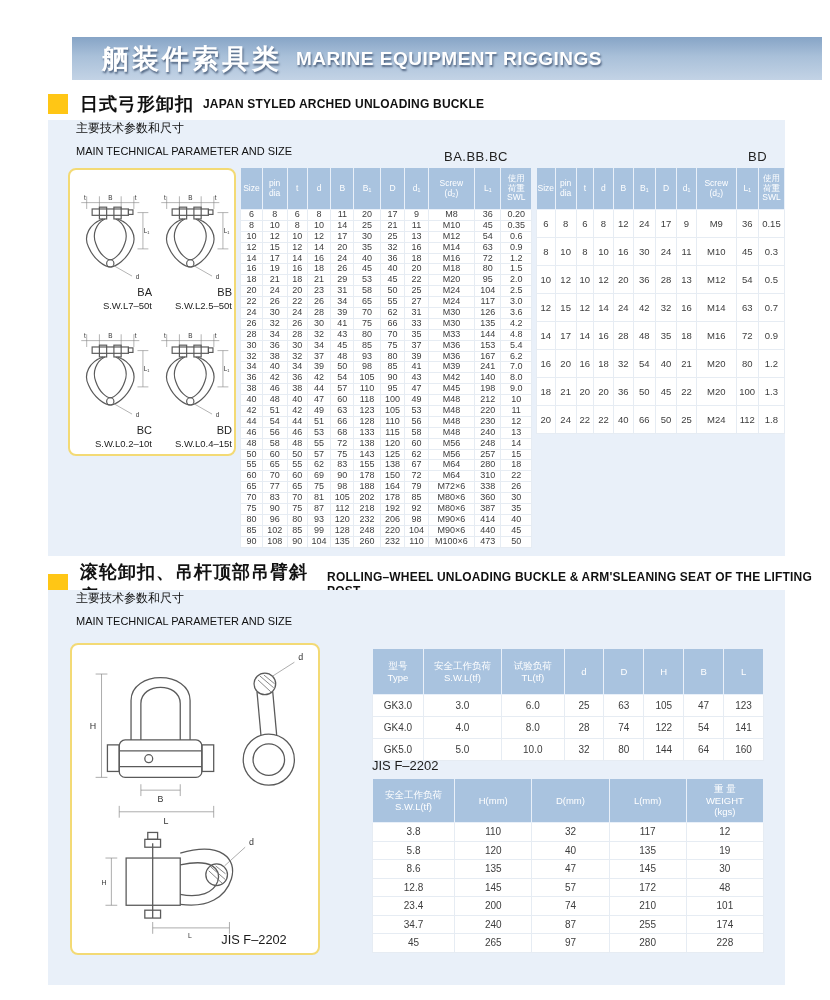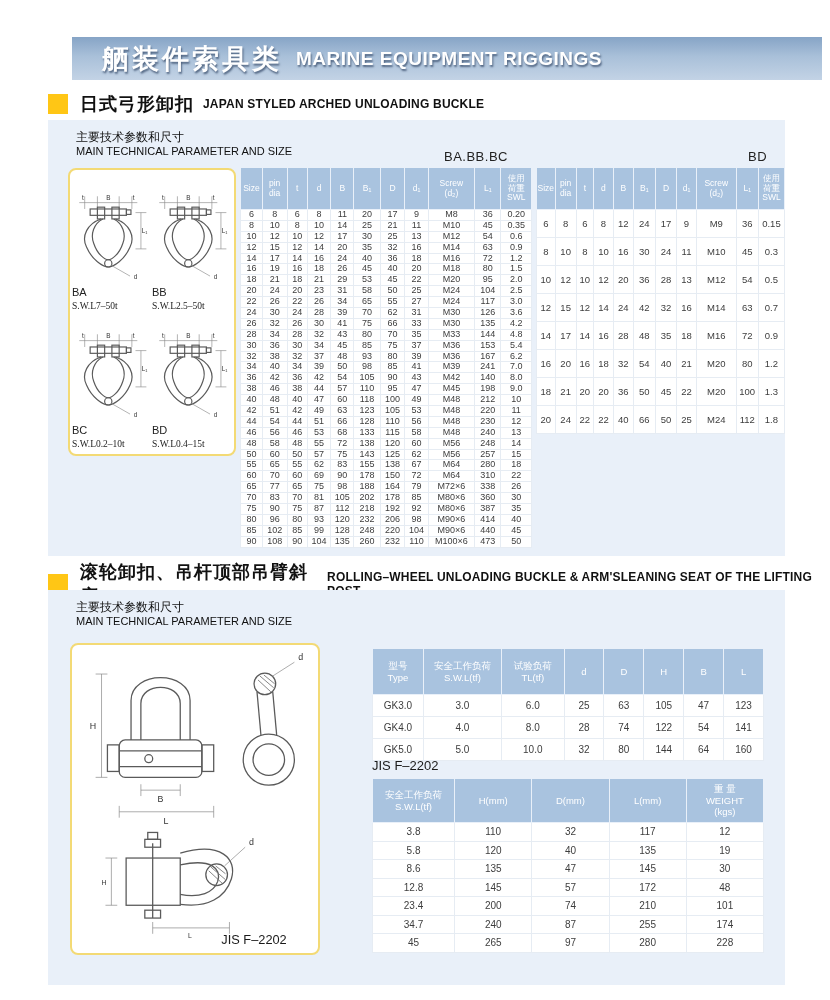--- a/index.html
+++ b/index.html
@@ -19,31 +19,31 @@
   .sec-head { position:absolute; left:48px; display:flex; align-items:center; }
   #sec1-head { top:92px; } #sec2-head { top:560px; }
   .bullet { width:20px; height:20px; background:#ffc615; margin-right:12px; flex:none; }
   .sec-cn { font-size:18px; font-weight:bold; color:#111; letter-spacing:1px; }
   .sec-en { font-size:12px; font-weight:bold; color:#111; margin-left:9px; letter-spacing:.2px; }
 
   
   .panel { position:absolute; left:48px; width:737px; background:#e9f0f9; }
   #panel1 { top:120px; height:436px; }
   #panel2 { top:590px; height:395px; }
-  .param-cn { position:absolute; left:28px; top:9px;  font-size:12px; color:#111; }
+  .param-cn { position:absolute; left:28px; top:0;  font-size:12px; color:#111; }
   .param-en { position:absolute; left:28px; top:25px; font-size:11px; color:#111; }
 
   
   .draw-box { position:absolute; background:#ffffff; border:2px solid #f3da75; border-radius:8px; }
   #draw1 { left:20px; top:48px; width:168px; height:288px;
     display:grid; grid-template-columns:1fr 1fr; grid-template-rows:1fr 1fr; padding:4px 2px; }
-  .shackle-cell { display:flex; flex-direction:column; align-items:flex-start; justify-content:flex-end; }
+  .shackle-cell { display:flex; flex-direction:column; align-items:flex-end; justify-content:flex-end; }
   .shackle-cell svg { flex:none; }
   .shk-label { font-size:11px; color:#222; line-height:1.25; }
-  .shk-swl   { font-size:9.5px; color:#222; line-height:1.3;font-family:Liberation Serif, serif; }
+  .shk-swl   { font-size:9.5px; color:#222; line-height:1.3; }
   #draw2 { left:22px; top:53px; width:250px; height:312px; }
 
   svg .ln   { stroke:#5a5a5a; stroke-width:1.3; fill:none; }
   svg .thin { stroke:#888888; stroke-width:.7;  fill:none; }
   svg .dim  { font-size:7px;  fill:#333; }
   svg .dim9 { font-size:9px;  fill:#333; }
   svg .hat  { stroke:#666;    stroke-width:.8; }
   svg .jis  { font-size:13px; fill:#1a1a1a; }
 
   

